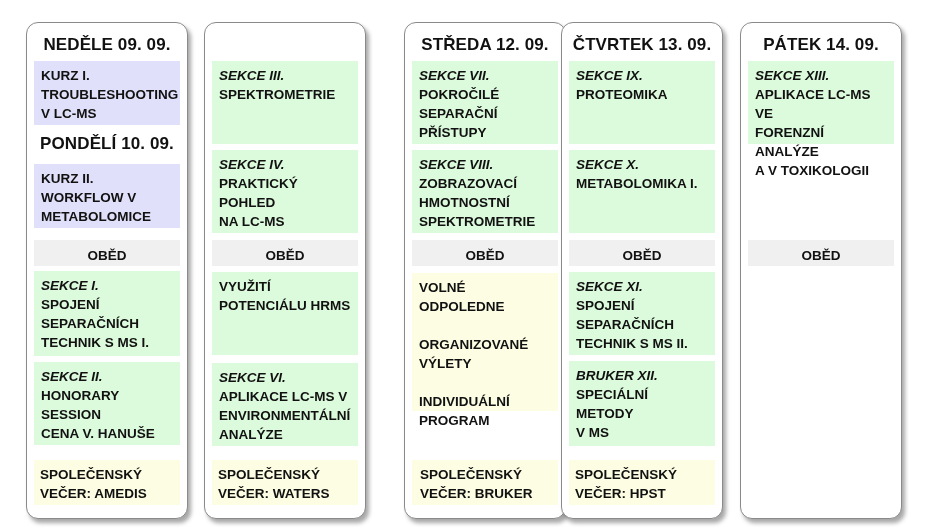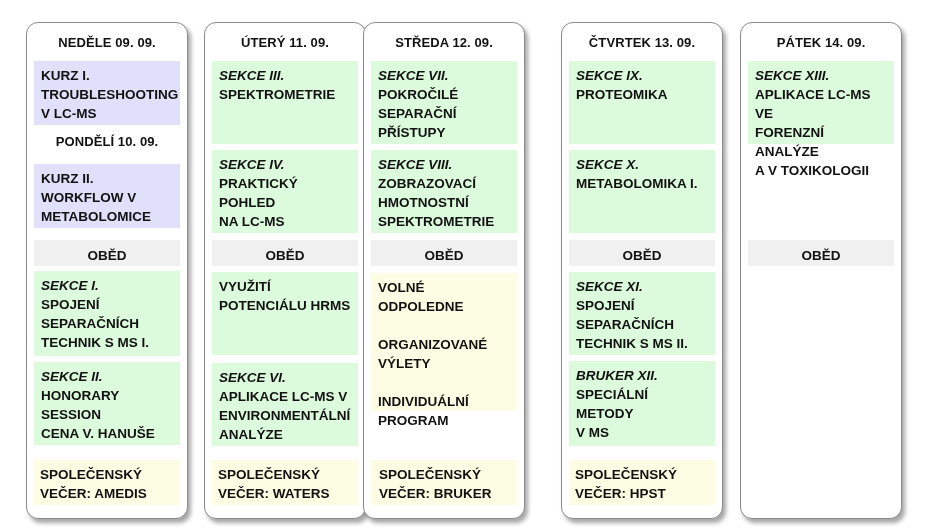--- a/index.html
+++ b/index.html
@@ -9,21 +9,21 @@
     color:#111;
   }
   .card {
     position:absolute; top:22px; width:162px; height:497px;
     background:#fff; border:1px solid #8a8a8a; border-radius:12px;
     box-shadow: 3px 4px 4px rgba(0,0,0,0.35);
     box-sizing:border-box;
   }
   .day {
     position:absolute; left:0; width:100%; text-align:center;
-    font-weight:bold; font-size:13px; letter-spacing:0.1px;
+    font-weight:bold; font-size:17px; letter-spacing:0.1px;
   }
   .box {
     position:absolute; left:7px; width:146px; box-sizing:border-box;
     padding:5px 6px 0 7px; font-weight:bold; font-size:13.5px; line-height:19px;
   }
   .box .sec { font-style:italic; display:block; }
   .box .ttl { display:block; white-space:pre-line; }
   .violet { background:#e0e0fa; }
   .green  { background:#dcfadc; }
   .yellow { background:#fdfde3; }
@@ -59,21 +59,20 @@
 SESSION
 CENA V. HANUŠE</span>
   </div>
   <div class="box yellow" style="top:437px;height:45px;padding-left:6px;">
     <span class="ttl">SPOLEČENSKÝ
 VEČER: AMEDIS</span>
   </div>
 </div>
 
 <div class="card" style="left:204px;">
-  <div class="day" style="top:12px;">ÚTERÝ 11. 09.</div>
   <div class="box green" style="top:38px;height:83px;">
     <span class="sec">SEKCE III.</span>
     <span class="ttl">SPEKTROMETRIE</span>
   </div>
   <div class="box green" style="top:127px;height:83px;">
     <span class="sec">SEKCE IV.</span>
     <span class="ttl">PRAKTICKÝ POHLED
 NA LC-MS</span>
   </div>
   <div class="box grey" style="top:217px;height:26px;">OBĚD</div>
@@ -86,21 +85,21 @@
     <span class="ttl">APLIKACE LC-MS V
 ENVIRONMENTÁLNÍ
 ANALÝZE</span>
   </div>
   <div class="box yellow" style="top:437px;height:45px;padding-left:6px;">
     <span class="ttl">SPOLEČENSKÝ
 VEČER: WATERS</span>
   </div>
 </div>
 
-<div class="card" style="left:363px;">
+<div class="card" style="left:404px;">
   <div class="day" style="top:12px;">STŘEDA 12. 09.</div>
   <div class="box green" style="top:38px;height:83px;">
     <span class="sec">SEKCE VII.</span>
     <span class="ttl">POKROČILÉ
 SEPARAČNÍ
 PŘÍSTUPY</span>
   </div>
   <div class="box green" style="top:127px;height:83px;">
     <span class="sec">SEKCE VIII.</span>
     <span class="ttl">ZOBRAZOVACÍ

